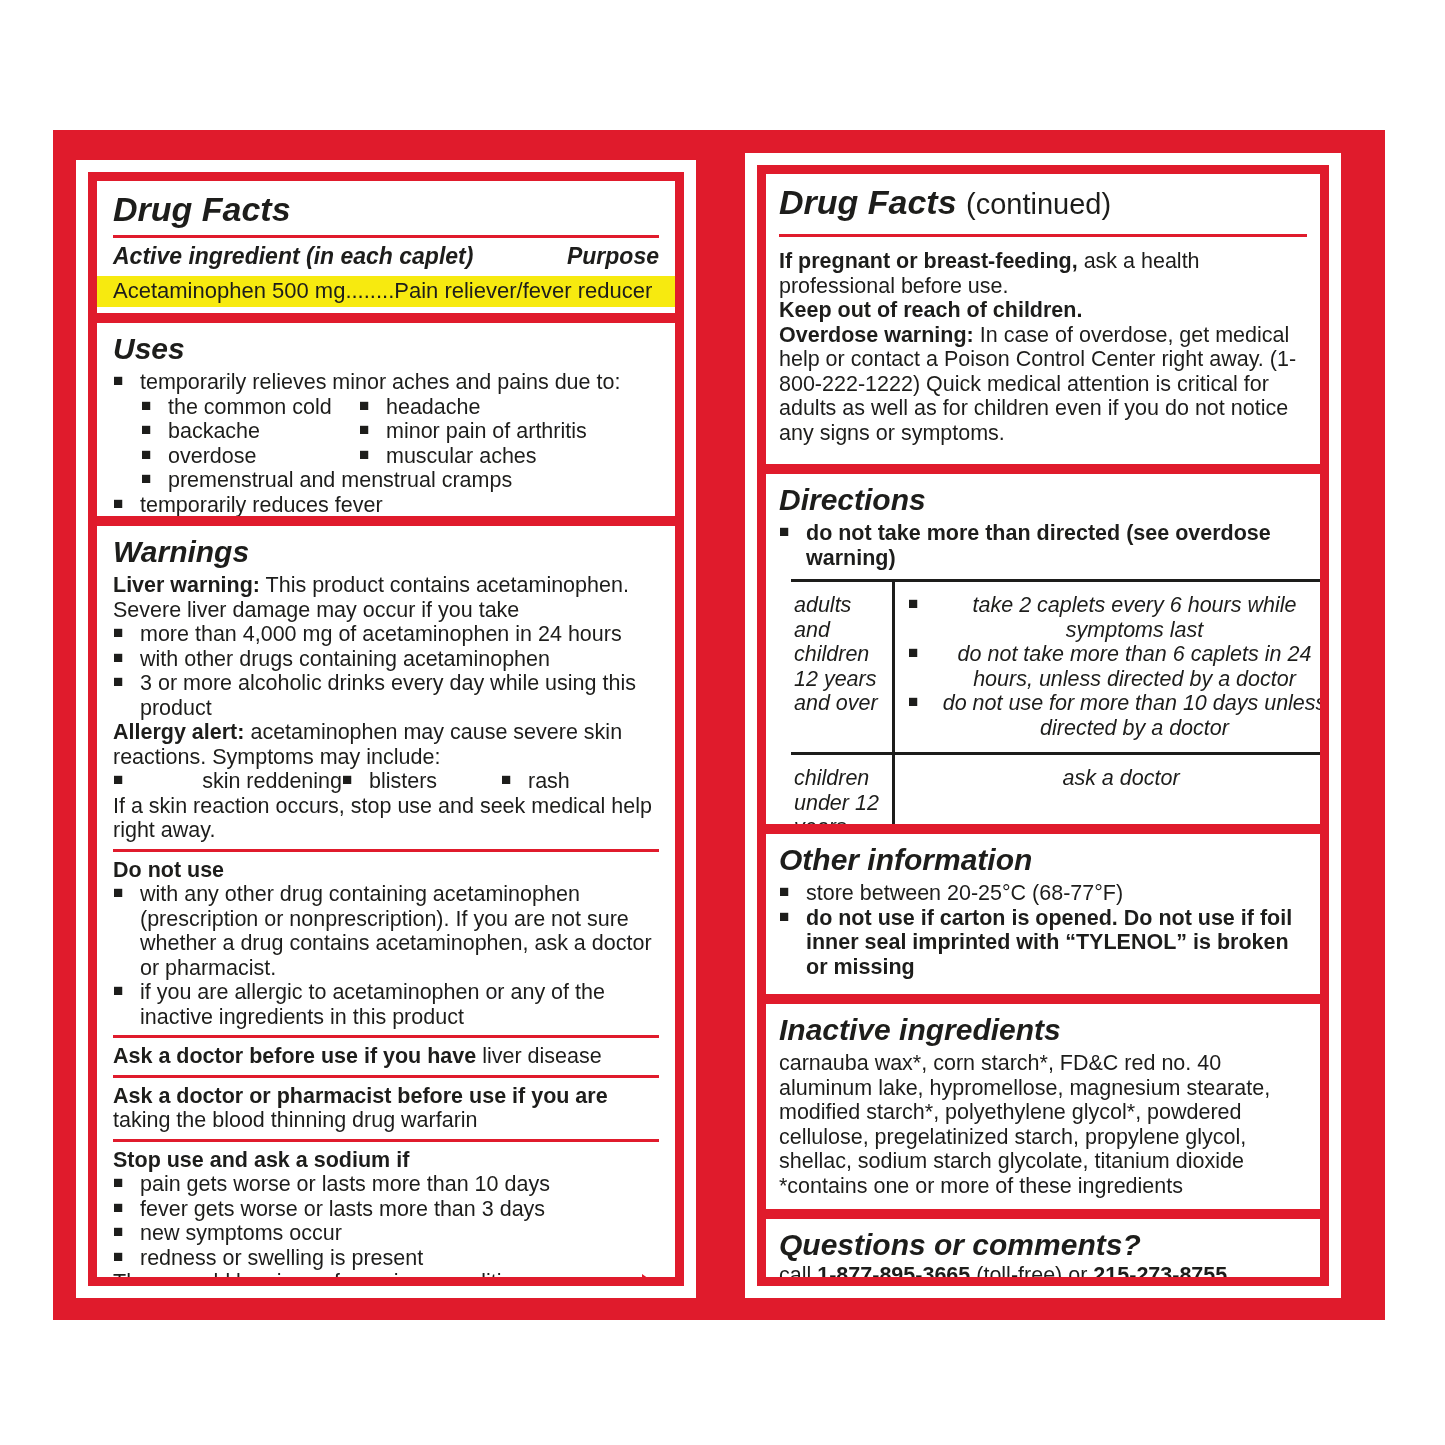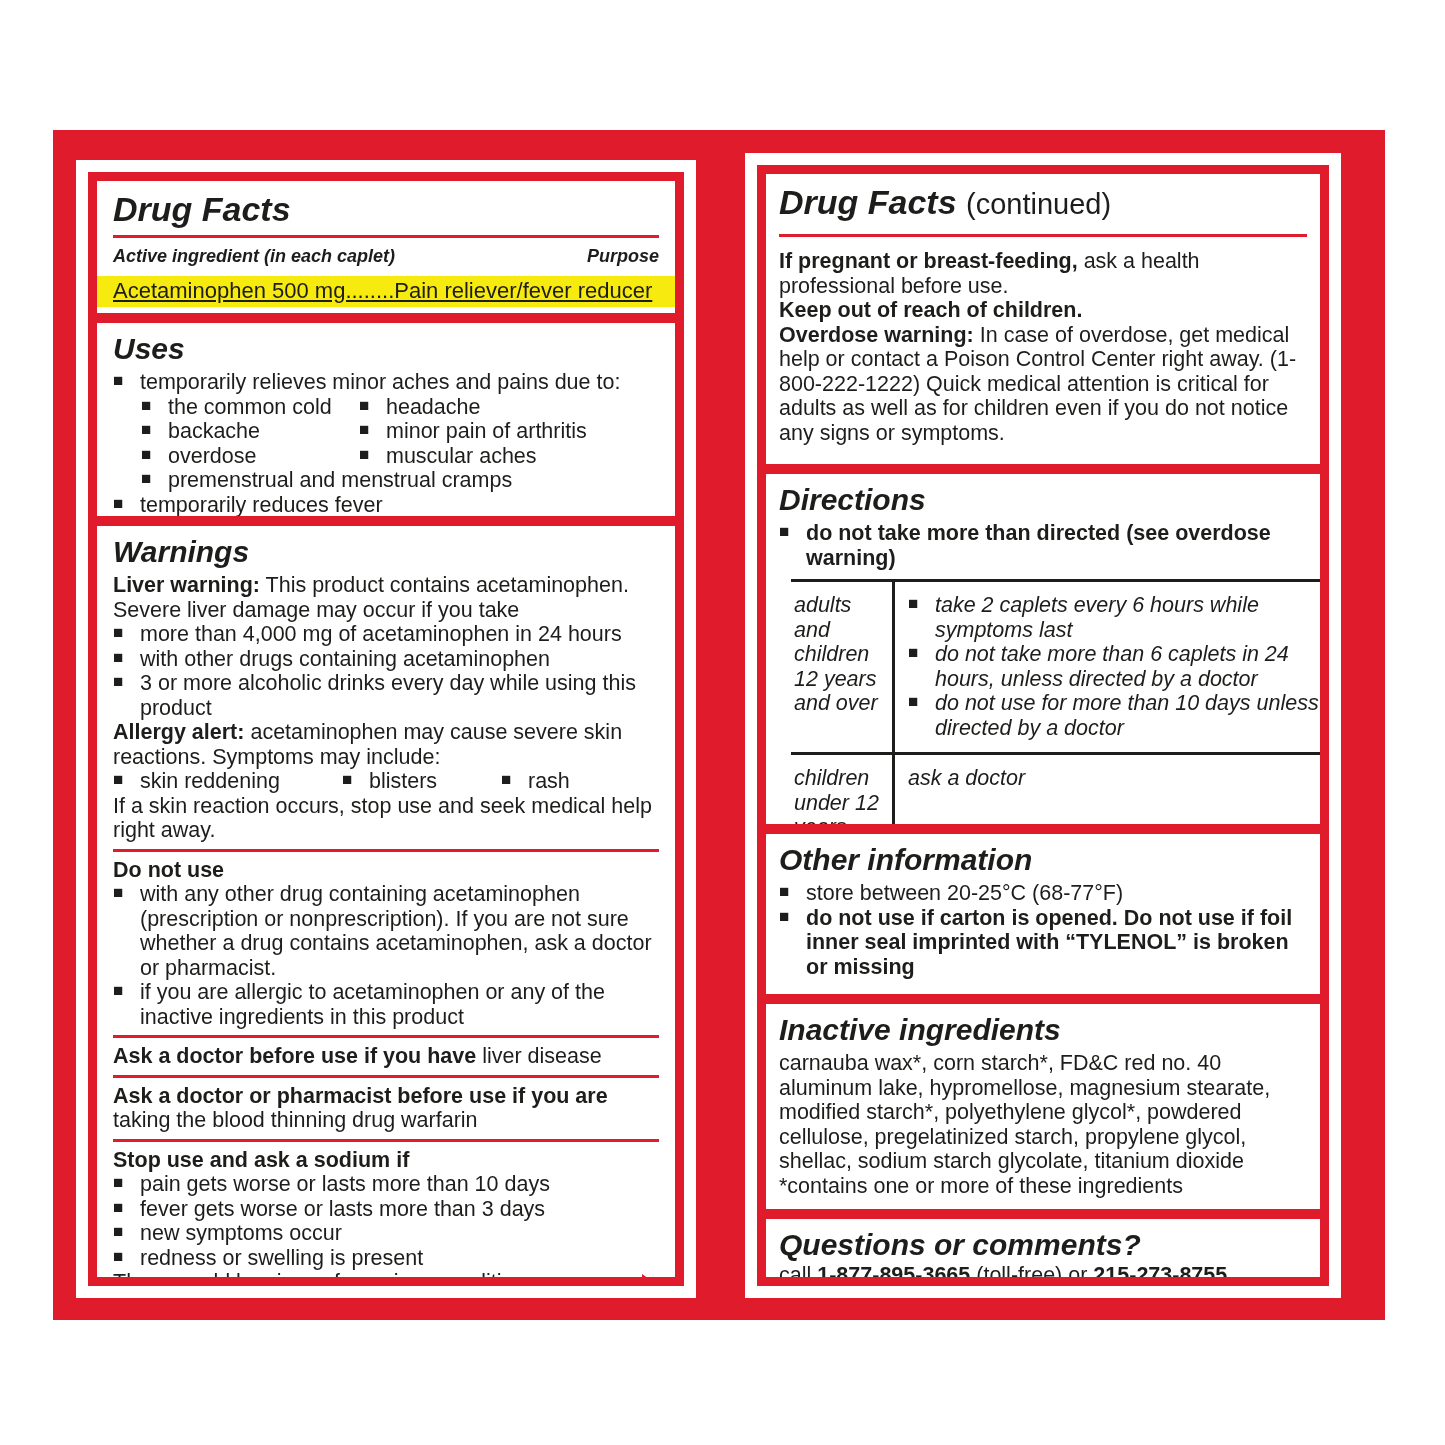--- a/index.html
+++ b/index.html
@@ -22,38 +22,38 @@
   .sec{box-sizing:border-box;padding:8px 16px 6px;overflow:hidden;flex:0 0 auto;}
   .col-right .sec{padding:8px 13px 6px;}
   .sec + .sec{border-top:10px solid var(--red);}
   .grow{flex:1 1 auto;}
 
   h1,h2{margin:0;font-style:italic;font-weight:bold;}
   h1{font-size:34px;line-height:40px;}
   h2{font-size:30px;line-height:36px;margin-bottom:3px;}
   .title-suffix{font-style:normal;font-weight:normal;font-size:29px;}
   .redrule{height:3px;background:var(--red);border:none;margin:6px 0;}
-  .subhead-row{display:flex;justify-content:space-between;font-weight:bold;font-style:italic;font-size:18px;margin-top:4px;}
-  .hl-row{background:var(--hl);margin:7px -16px 0;padding:3px 16px 4px;font-size:22px;text-decoration:underline;}
+  .subhead-row{display:flex;justify-content:space-between;font-weight:bold;font-style:italic;font-size:23px;margin-top:4px;}
+  .hl-row{background:var(--hl);margin:7px -16px 0;padding:3px 16px 4px;font-size:22px;}
 
   p{margin:0;}
   .b{position:relative;padding-left:27px;}
   .b::before{content:"■";position:absolute;left:0;top:-1px;font-size:17px;}
   .indent{margin-left:28px;}
   .uses-grid{display:grid;grid-template-columns:218px 1fr;margin-left:28px;}
   .sym-row{display:flex;margin:0;}
-  .sym-row .b:nth-child(1){width:202px;}
+  .sym-row .b:nth-child(1){width:202px;text-align:right;}
   .sym-row .b:nth-child(2){width:132px;}
   .stop-footer{display:flex;justify-content:space-between;align-items:flex-end;}
 
   .dir-table{margin:9px 0 0 12px;width:543px;border-top:3px solid var(--ink);font-style:italic;}
   .dir-row{display:flex;}
   .dir-row.first{border-bottom:3px solid var(--ink);}
   .cell-l{flex:0 0 104px;padding:11px 6px 12px 3px;border-right:3px solid var(--ink);box-sizing:border-box;}
-  .cell-r{flex:1 1 auto;padding:11px 0 12px 13px;}
+  .cell-r{flex:1 1 auto;padding:11px 0 12px 13px;text-align:center;}
   .dir-row.last .cell-l{border-right:3px solid var(--ink);}
   .dir-row.last{min-height:90px;}
 
   .arrow-icon{flex:0 0 auto;margin-right:2px;}
 </style>
 </head>
 <body>
 
 <div class="label-bg">
 

